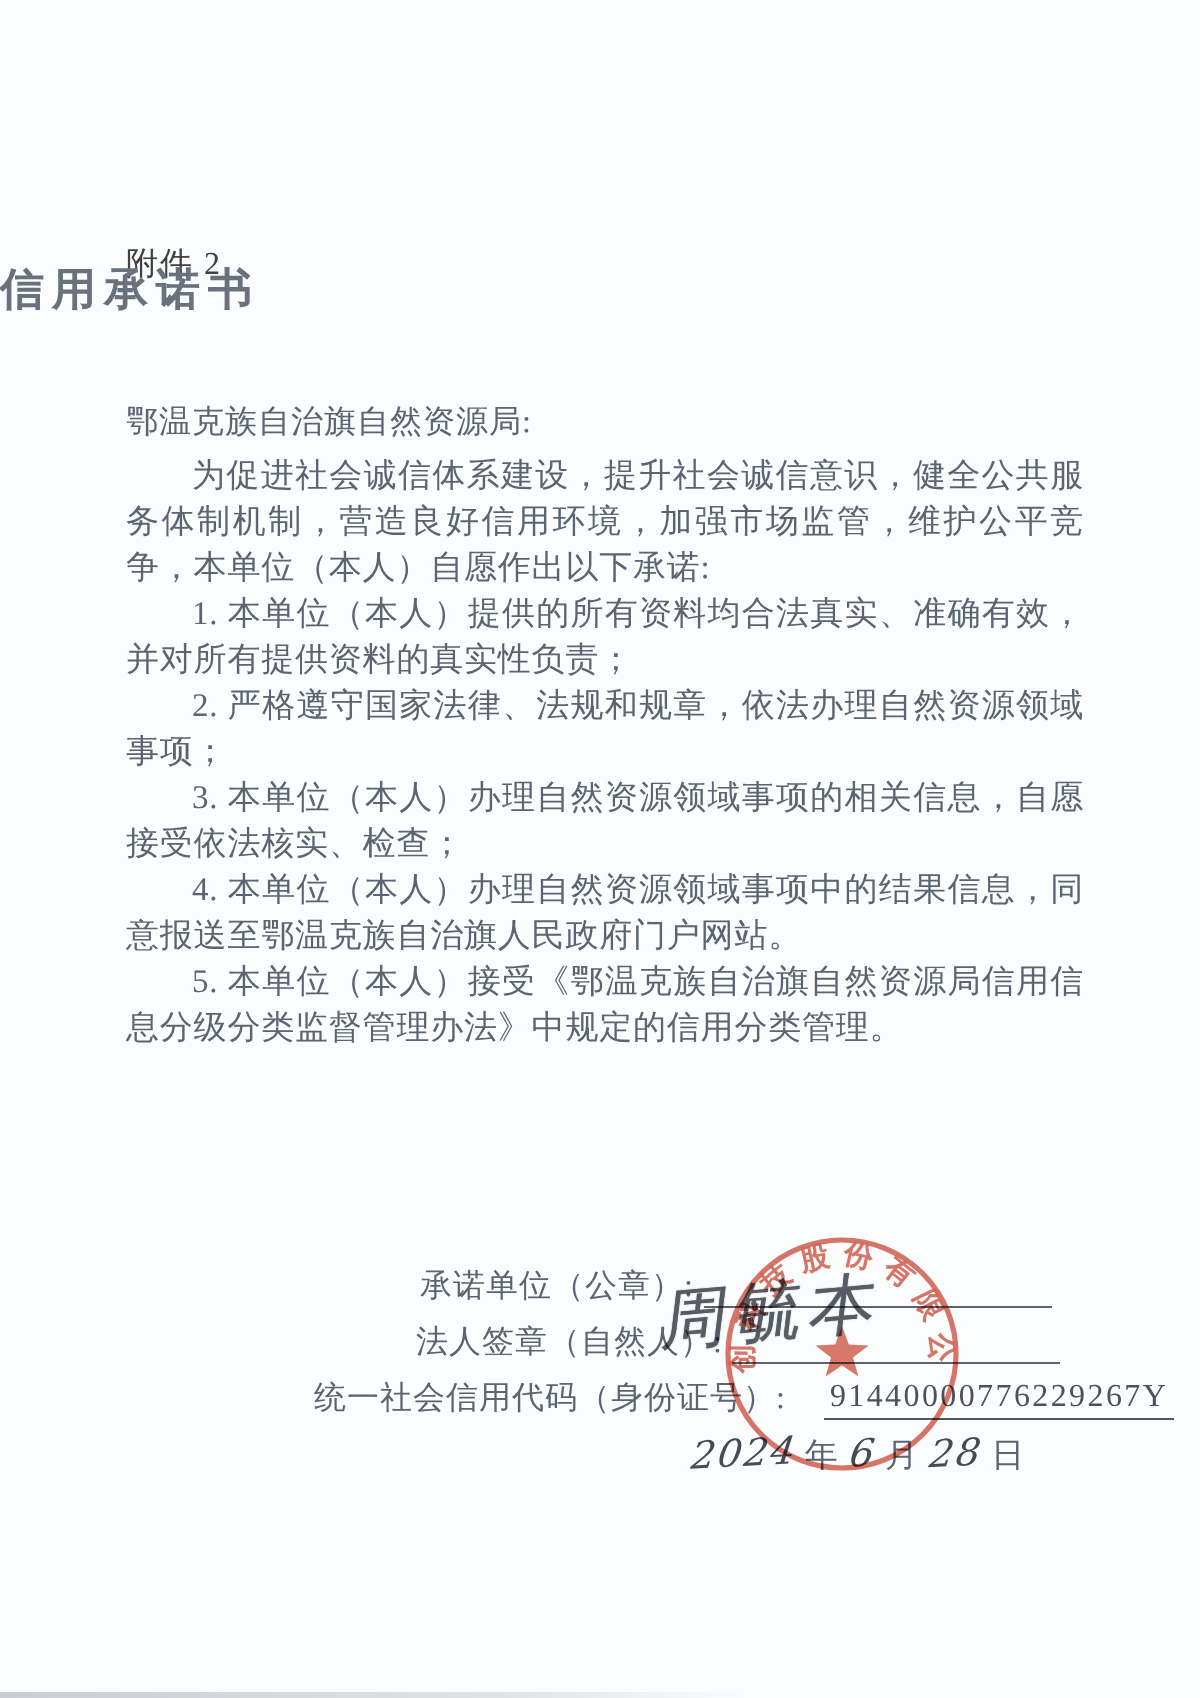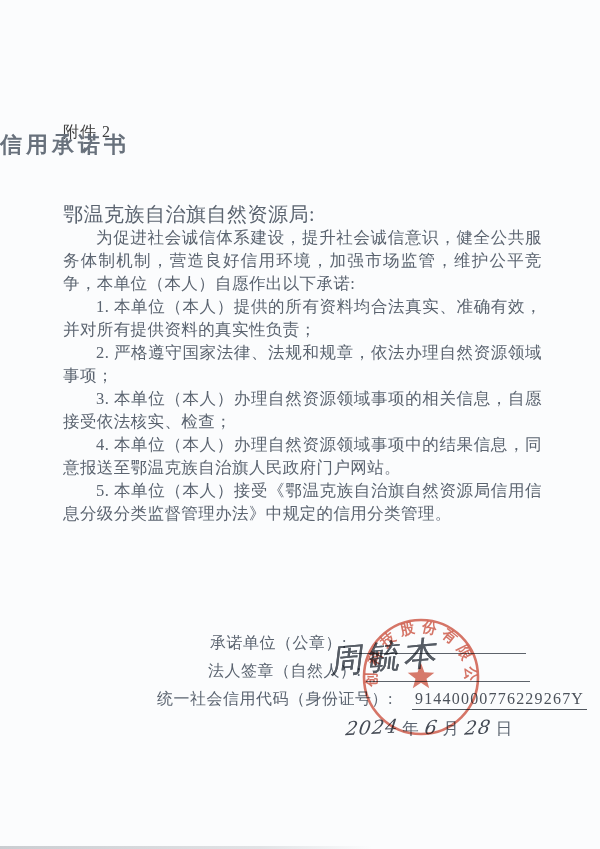--- a/index.html
+++ b/index.html
@@ -21,21 +21,21 @@
     position:absolute;left:63px;top:122px;
     font-size:16px;letter-spacing:1px;color:#404040;
   }
   .title{
     position:absolute;left:0;top:130px;width:100%;margin:0;
     text-align:left;font-size:22px;font-weight:600;
     letter-spacing:4px;color:#68717c;
   }
   .salutation{
     position:absolute;left:63px;top:201px;
-    font-size:20px;color:#5b6470;letter-spacing:.5px;
+    font-size:16px;color:#5b6470;letter-spacing:.5px;
   }
   .bodytext{
     position:absolute;left:63px;top:226px;width:479px;
     font-size:16.5px;line-height:23px;text-align:justify;
     letter-spacing:.4px;color:#5b6470;
   }
   .bodytext p{margin:0;text-indent:2em;}
 
   .sigrow{
     position:absolute;display:flex;align-items:flex-end;

